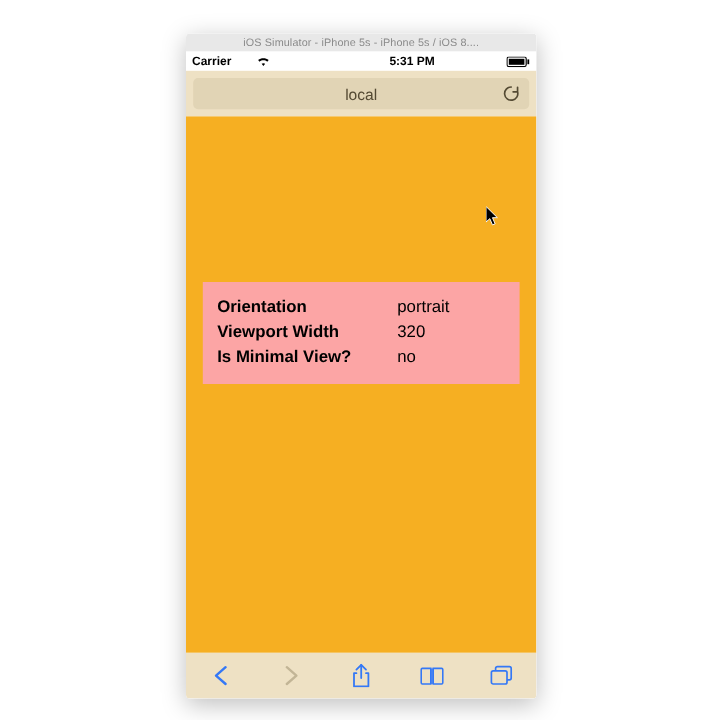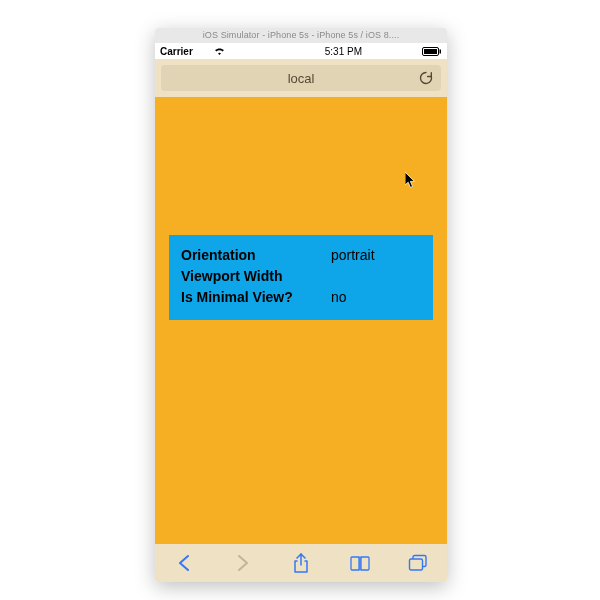--- a/index.html
+++ b/index.html
@@ -52,21 +52,21 @@
     font-size: 10px;
     font-weight: 600;
     color: #000;
   }
   .status-left, .status-right {
     display: flex;
     align-items: center;
     gap: 21px;
   }
   .wifi-icon svg, .battery-icon svg { display: block; }
-  .status-center { font-size: 10px; font-weight: 400; margin-left: 40px; }
+  .status-center { font-size: 10px; font-weight: 700; margin-left: 40px; }
   .nav-bar {
     height: 38px;
     background: #eee1c4;
     display: flex;
     align-items: center;
     position: relative;
   }
   .url-field {
     flex: 1;
     margin: 0 6px;
@@ -96,21 +96,21 @@
     bottom: 38px; 
     left: 0;
     right: 0;
     background: #f6af22;
   }
   .info-card {
     position: absolute;
     top: 138px;
     left: 14px;
     right: 14px;
-    background: #0ea5e9;
+    background: #fca5a5;
     padding: 10px 12px 12px 12px;
     box-sizing: border-box;
   }
   .row {
     display: flex;
     font-size: 14px;
     line-height: 21px;
     color: #000;
   }
   .row .label {
@@ -189,20 +189,21 @@
     </div>
 
     <div class="content">
       <div class="info-card">
         <div class="row">
           <div class="label">Orientation</div>
           <div class="value">portrait</div>
         </div>
         <div class="row">
           <div class="label">Viewport Width</div>
+          <div class="value">320</div>
         </div>
         <div class="row">
           <div class="label">Is Minimal View?</div>
           <div class="value">no</div>
         </div>
       </div>
     </div>
 
     <div class="toolbar">
       <span class="tb-btn">

